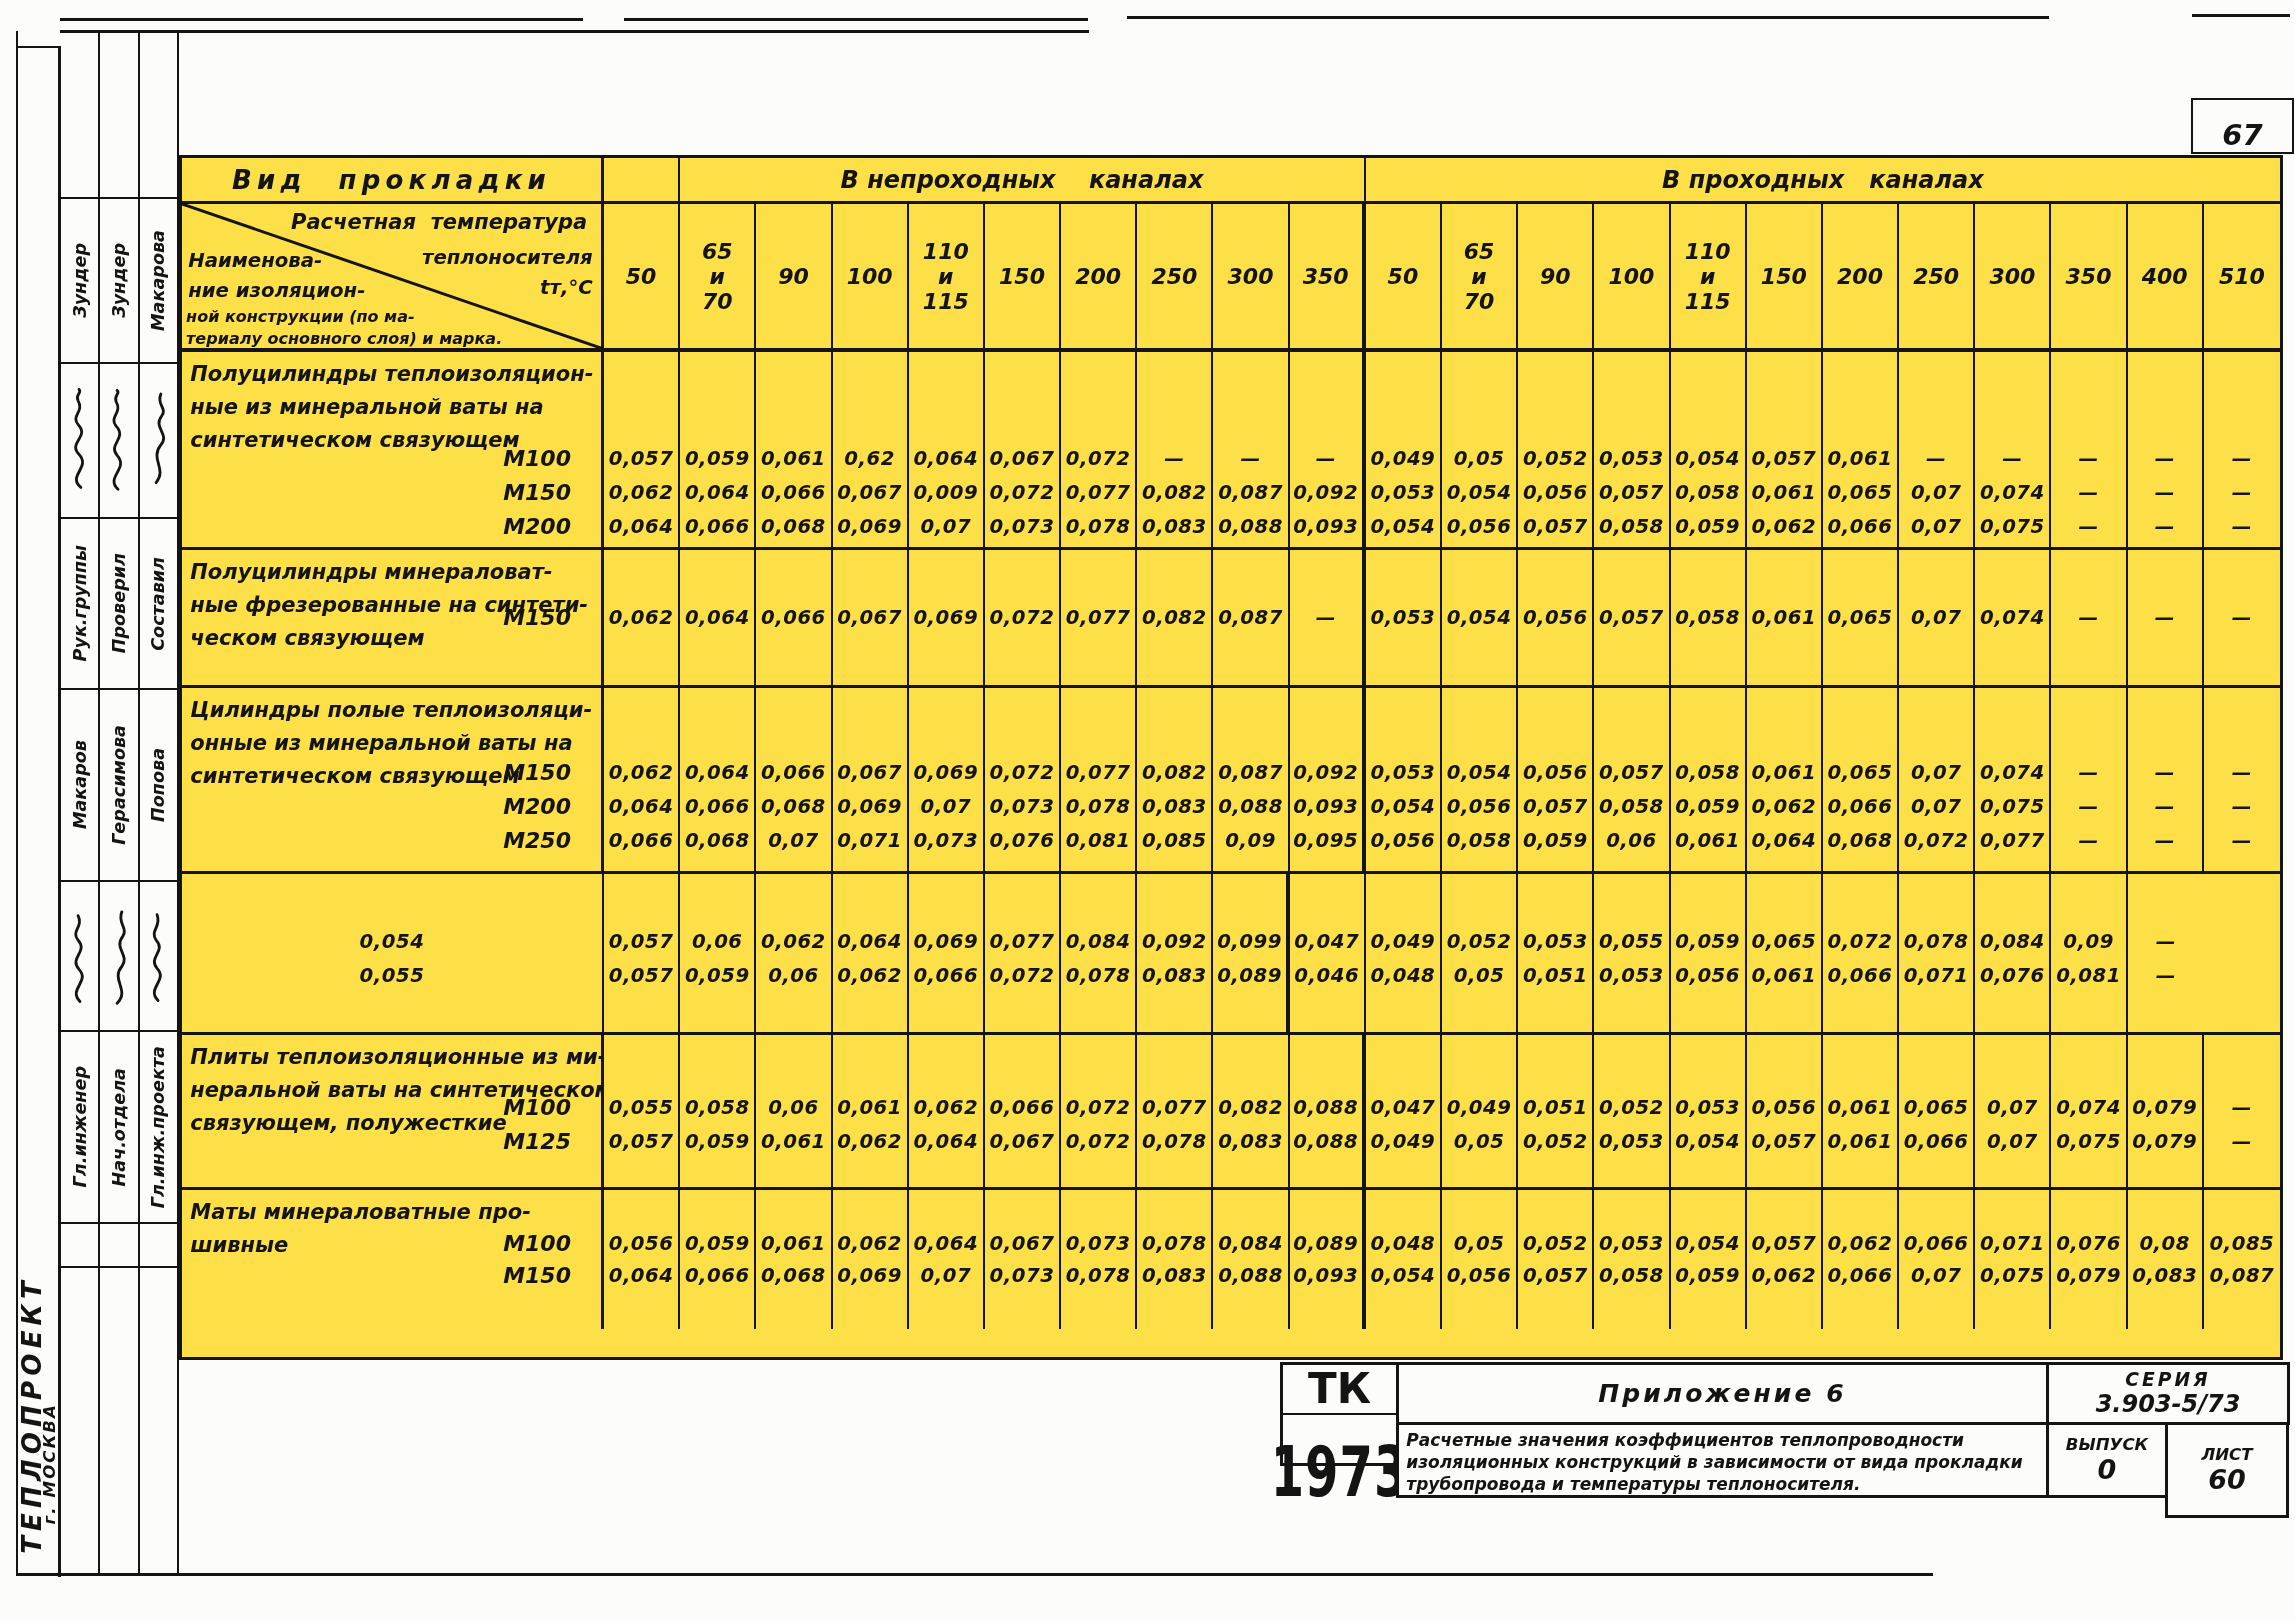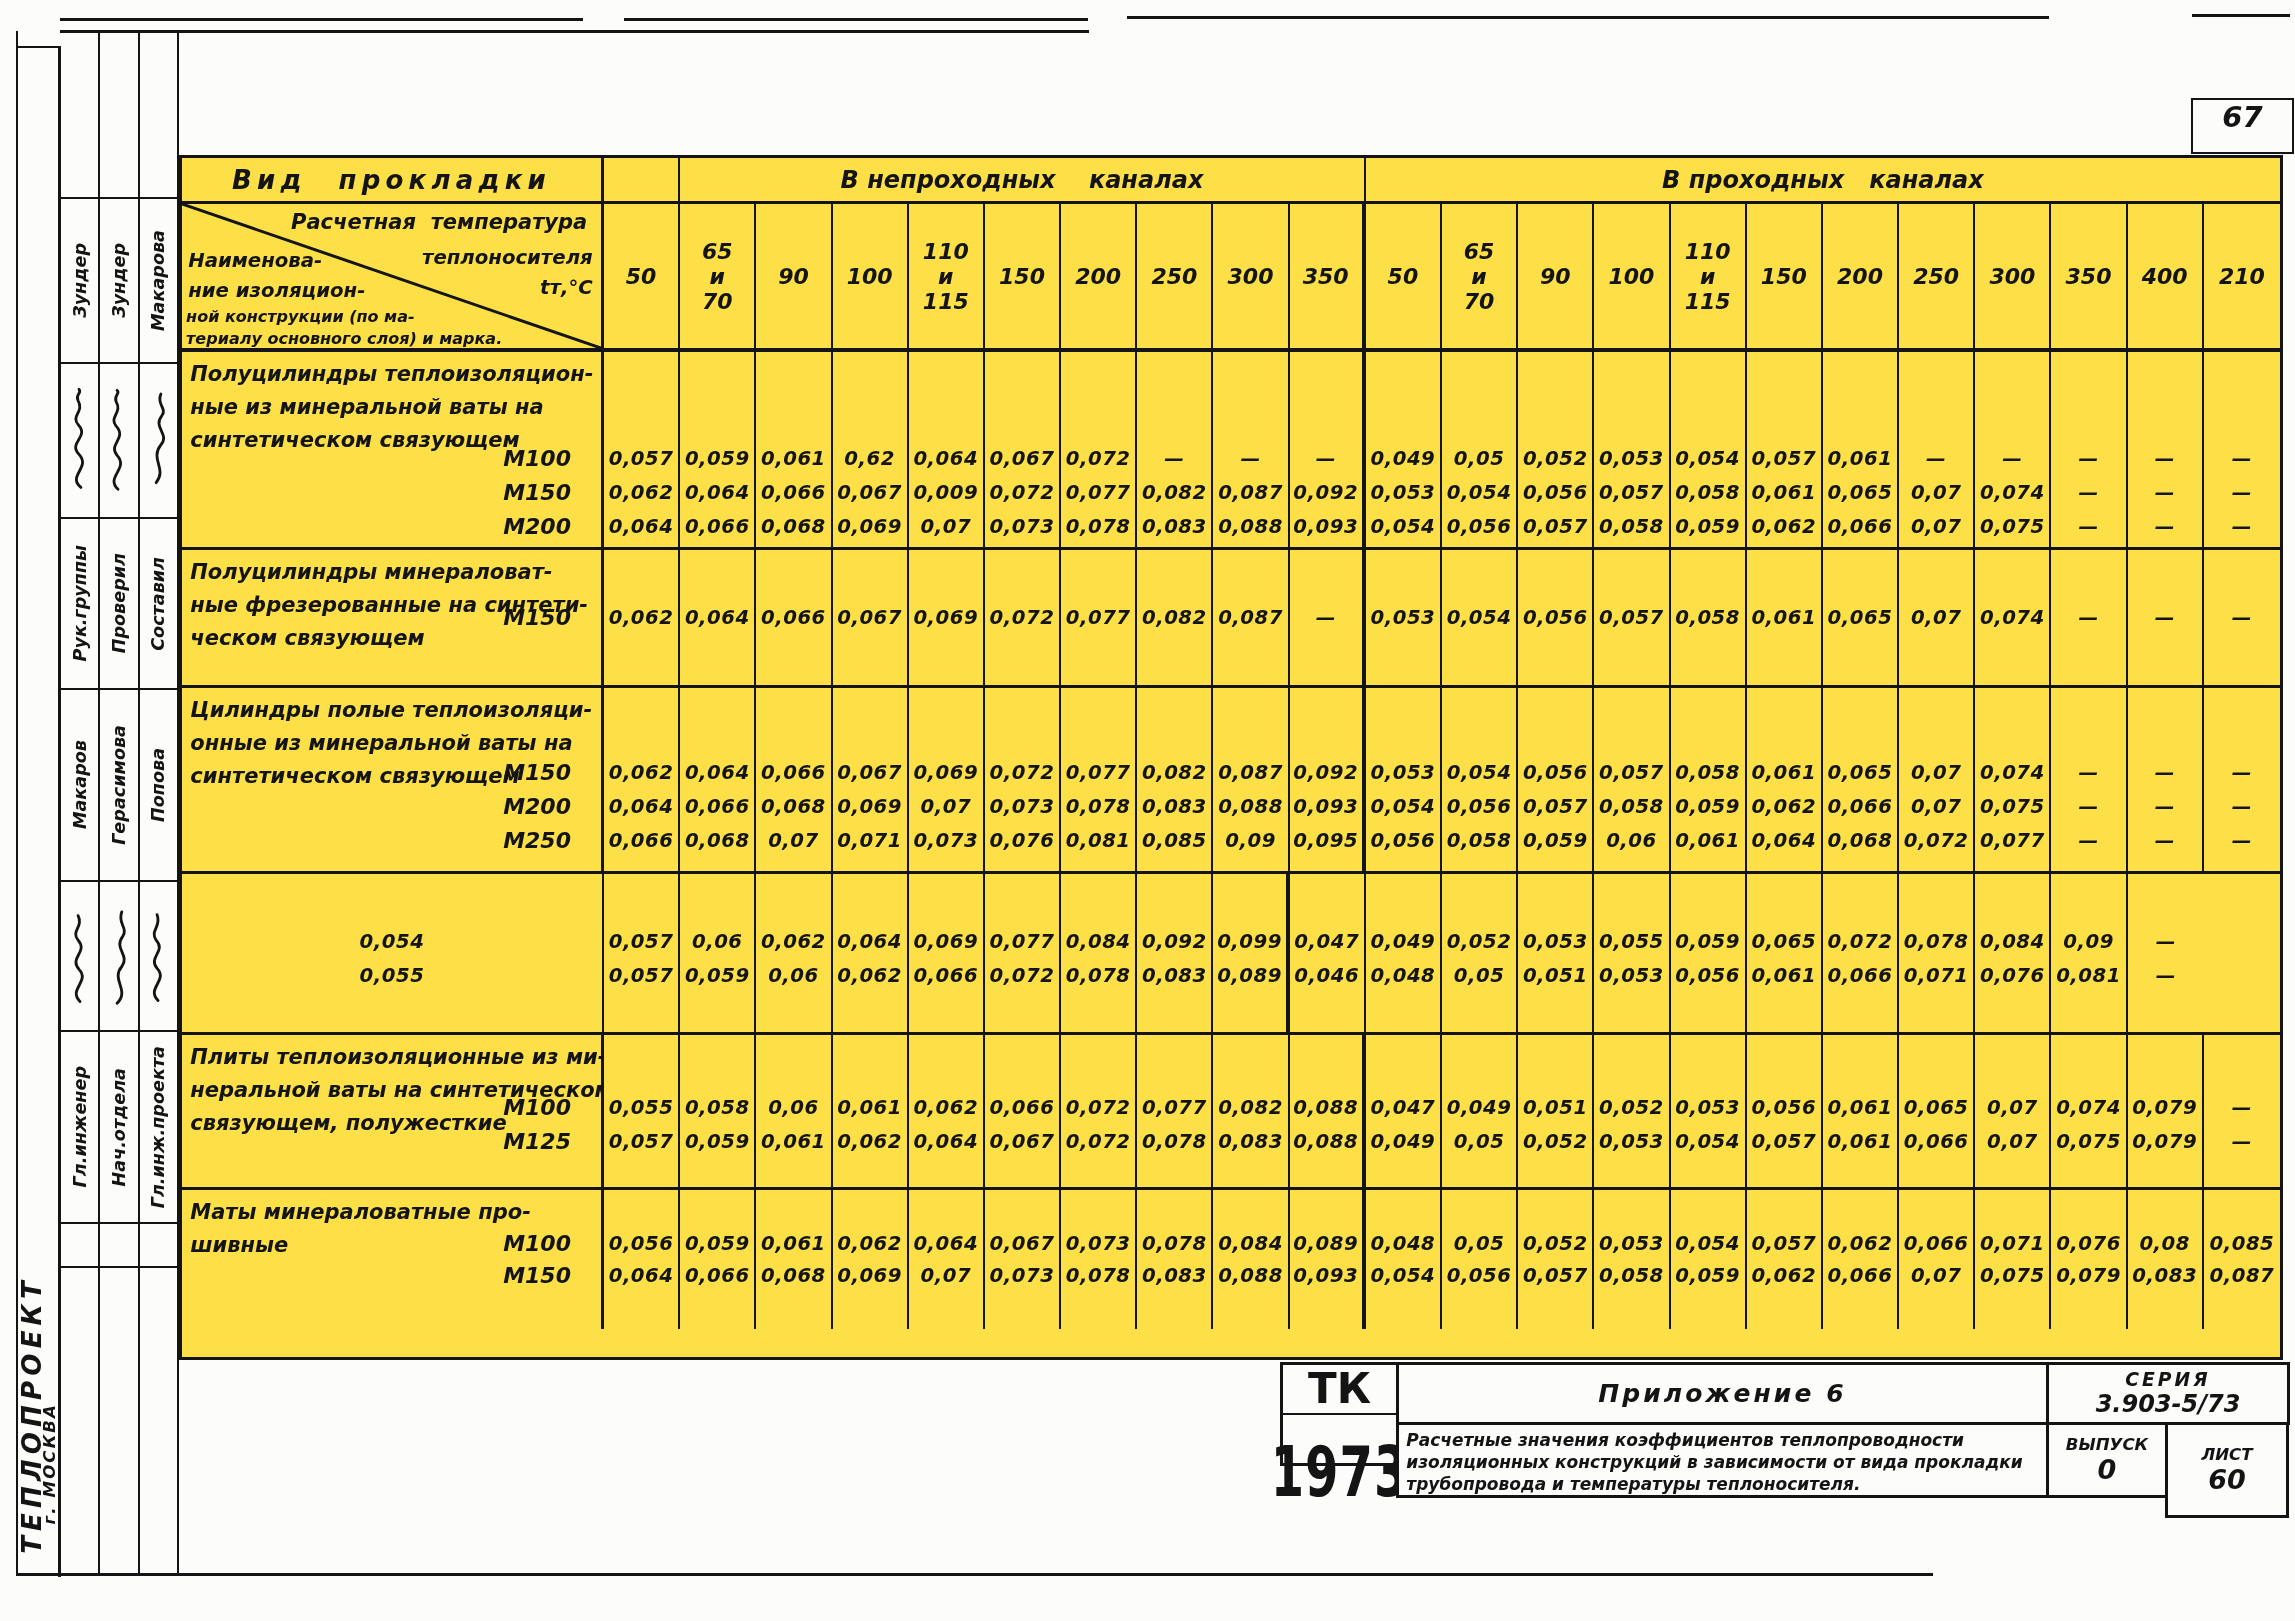--- a/index.html
+++ b/index.html
@@ -10,21 +10,21 @@
   .t2{left:624px;top:17.6px;width:464px;height:3.1px;}
   .t3{left:1127px;top:15.5px;width:922px;height:3.1px;}
   .t4{left:2192px;top:13.5px;width:98px;height:3.1px;}
   .t5{left:60px;top:30px;width:1029px;height:2.6px;}
   .vl1{left:15.5px;top:31px;width:2.6px;height:1545px;}
   .vl2{left:58px;top:46px;width:2.6px;height:1531px;}
   .ch1{left:15.5px;top:46px;width:44px;height:2.1px;}
   .bottom-line{position:absolute;left:15.5px;top:1573px;width:1917px;height:3.1px;background:#141414;}
 
   .pagenum{position:absolute;left:2191px;top:98px;width:99px;height:52px;border:2.6px solid #141414;
-           display:flex;align-items:flex-start;justify-content:center;font-size:29px;font-weight:700;}
+           display:flex;align-items:flex-end;justify-content:center;font-size:29px;font-weight:700;}
 
   
   .sbrow{position:absolute;left:61px;width:118px;display:flex;box-sizing:border-box;}
   .sbrow.bt{border-top:2.1px solid #141414;}
   .sbcell{flex:1;border-right:2.1px solid #141414;position:relative;display:flex;align-items:center;justify-content:center;overflow:hidden;}
   .g-empty-top{top:31px;height:166px;}
   .g-names{top:197px;height:165px;}
   .g-sigs{top:362px;height:155px;}
   .g-roles{top:517px;height:171px;}
   .g-names2{top:688px;height:192px;}
@@ -267,21 +267,21 @@
         <div class="colhead">100</div>
         <div class="colhead">110
 и
 115</div>
         <div class="colhead">150</div>
         <div class="colhead">200</div>
         <div class="colhead">250</div>
         <div class="colhead">300</div>
         <div class="colhead">350</div>
         <div class="colhead">400</div>
-        <div class="colhead">210</div>
+        <div class="colhead">510</div>
       </div>
     <div id="blocks">
         <div class="tblock b1">
           <div class="namecell">
             <div class="desc">
               <div class="descline">Полуцилиндры теплоизоляцион-</div>
               <div class="descline">ные из минеральной  ваты на</div>
               <div class="descline">синтетическом  связующем</div>
             </div>
             <div class="marks">

